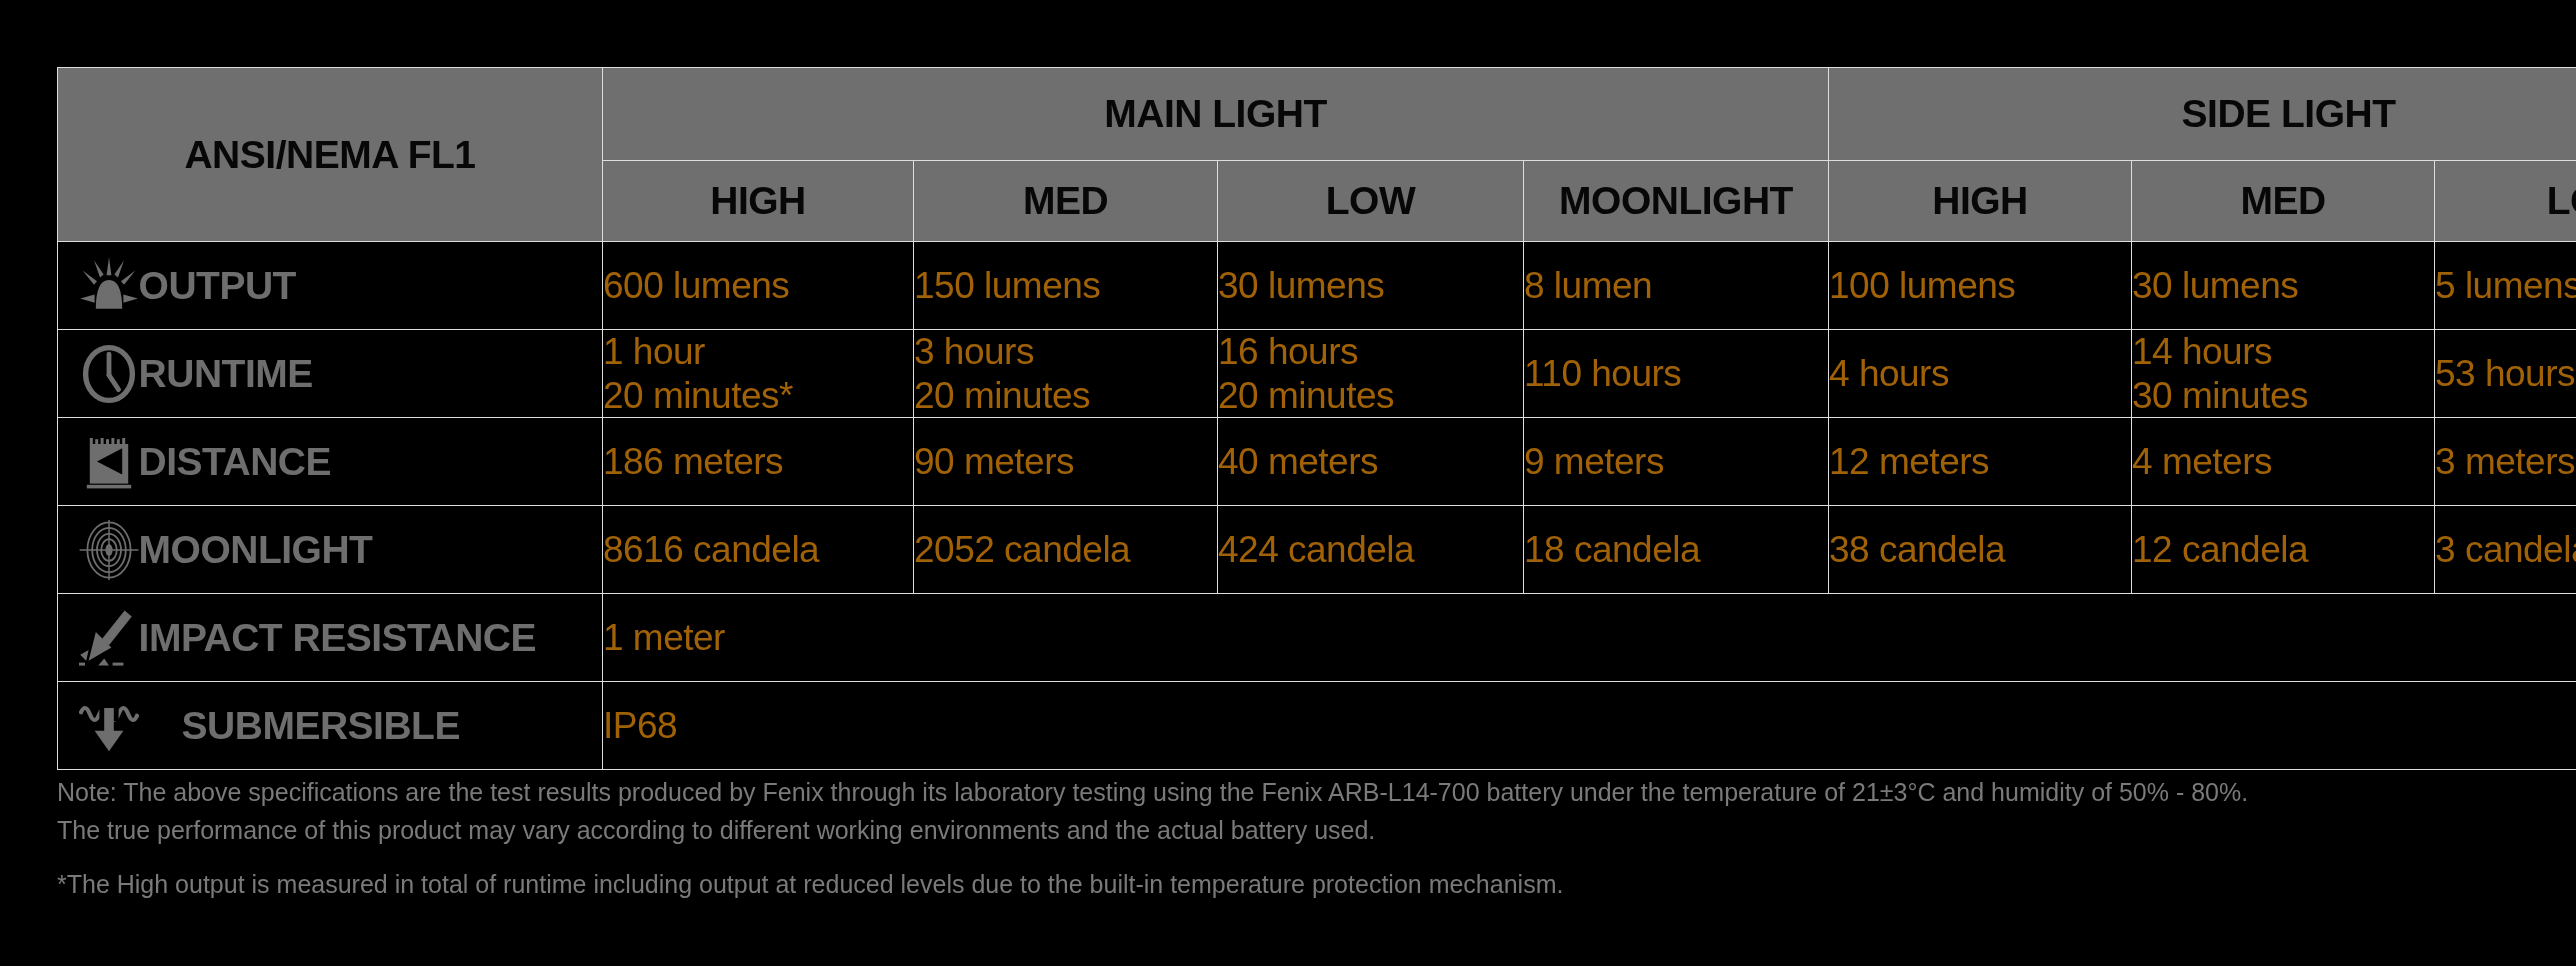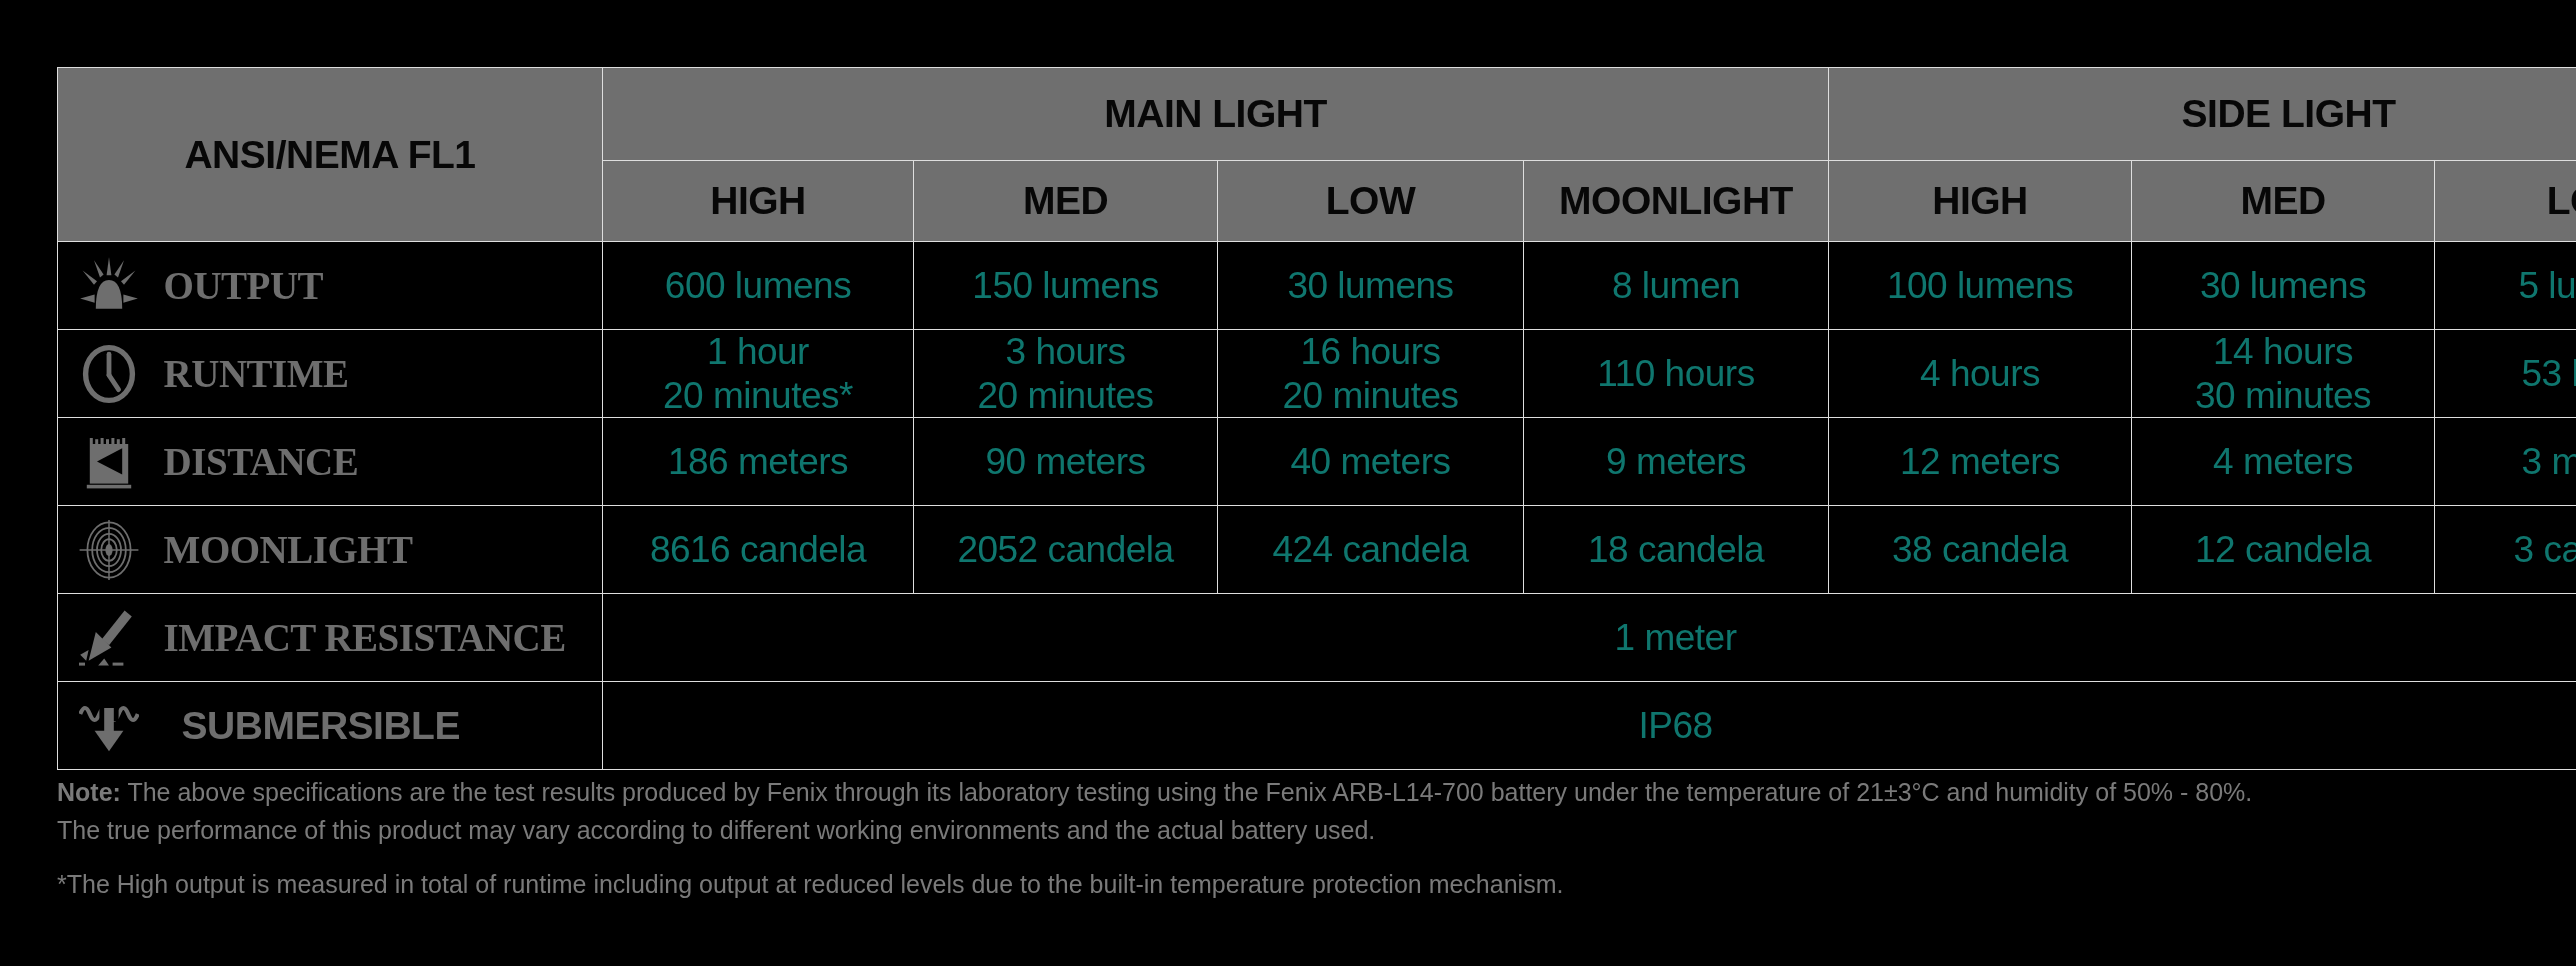--- a/index.html
+++ b/index.html
@@ -10,31 +10,31 @@
   table.spec { border-collapse:collapse; table-layout:fixed; width:2690px; }
   th, td { border:1.5px solid #dedede; padding:0; }
 
   thead th { background:#6f6f6f; color:#070707; font-weight:bold;
              font-size:39px; letter-spacing:-0.5px; text-align:center; vertical-align:middle; }
   tr.hr1 { height:93px; }
   tr.hr2 { height:81px; }
   tbody tr { height:88px; }
 
   tbody th.rowhead { background:#000; text-align:left; vertical-align:middle; }
-  .rowhead-inner { display:flex; align-items:center; gap:25px; padding-left:20.6px;font-family:Liberation Serif, serif; }
+  .rowhead-inner { display:flex; align-items:center; padding-left:20.6px; }
   .rowhead-label { color:#6e6e6e; font-size:39px; font-weight:bold; letter-spacing:-0.5px; white-space:nowrap; }
   .icon-box { width:60px; height:62px; flex:0 0 auto; display:flex; align-items:center; justify-content:center; }
   .icon-box svg { width:100%; height:100%; }
 
-  tbody td { background:#000; color:#0f766e; font-size:37px; letter-spacing:-0.5px;
-             text-align:center; vertical-align:middle; white-space:pre-line; line-height:1.17; }
+  tbody td { background:#000; color:#a16207; font-size:37px; letter-spacing:-0.5px;
+             text-align:left; vertical-align:middle; white-space:pre-line; line-height:1.17; }
 
   .notes { position:absolute; left:57px; top:773px; width:2694px; }
   .notes p { color:#7a7a7a; font-size:25px; line-height:38px; letter-spacing:0; }
-  .notes .nbold { font-weight:bold; }
+  .notes .nbold { font-weight:normal; }
   .footnote { margin-top:15.5px; }
 </style>
 </head>
 <body>
 
 <div class="wrap">
   <table class="spec">
     <colgroup>
       <col style="width:545px">
       <col style="width:311px">

